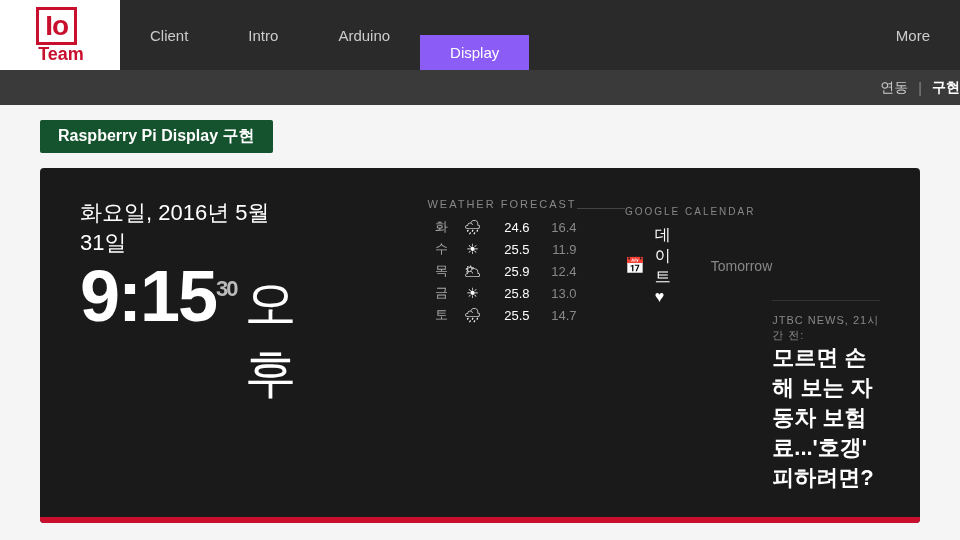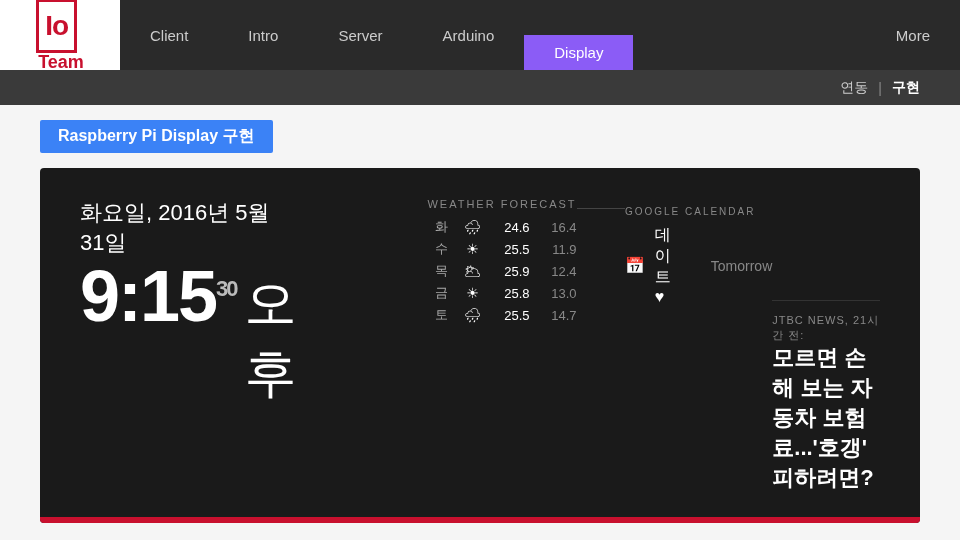--- a/index.html
+++ b/index.html
@@ -27,21 +27,21 @@
       flex-direction: column;
       align-items: flex-start;
       line-height: 1;
     }
 
     .logo-io {
       font-size: 28px;
       font-weight: bold;
       color: #c8102e;
       border: 3px solid #c8102e;
-      padding: 10px 6px;
+      padding: 2px 6px;
       letter-spacing: -1px;
     }
 
     .logo-team {
       font-size: 18px;
       font-weight: bold;
       color: #c8102e;
       padding-left: 2px;
     }
 
@@ -74,21 +74,20 @@
       padding: 8px 30px;
     }
 
     
     .sub-nav {
       background: #3a3a3a;
       height: 35px;
       display: flex;
       align-items: center;
       justify-content: flex-end;
-      padding-right: 40px;
     }
 
     .sub-nav-items {
       display: flex;
       gap: 10px;
       align-items: center;
       color: #ccc;
       font-size: 14px;
     }
 
@@ -102,21 +101,21 @@
     }
 
     
     .page-content {
       padding: 0 40px;
       padding-top: 15px;
     }
 
     .page-title-badge {
       display: inline-block;
-      background: #3b82f6;
+      background: #14532d;
       color: #fff;
       padding: 6px 18px;
       font-size: 16px;
       font-weight: bold;
       border-radius: 2px;
       margin-bottom: 15px;
     }
 
     
     .display-preview {
@@ -301,21 +300,20 @@
 <div class="header">
   <div class="logo-area">
     <div class="logo-inner">
       <span class="logo-io">Io</span>
       <span class="logo-team">Team</span>
     </div>
   </div>
   <nav class="nav-items">
     <a class="nav-item">Client</a>
     <a class="nav-item">Intro</a>
-    <a class="nav-item">Server</a>
     <a class="nav-item">Arduino</a>
     <a class="nav-item active">Display</a>
     <a class="nav-item more">More</a>
   </nav>
 </div>
 
 <div class="sub-nav">
   <div class="sub-nav-items">
     <span>연동</span>
     <span class="sub-nav-divider">|</span>

